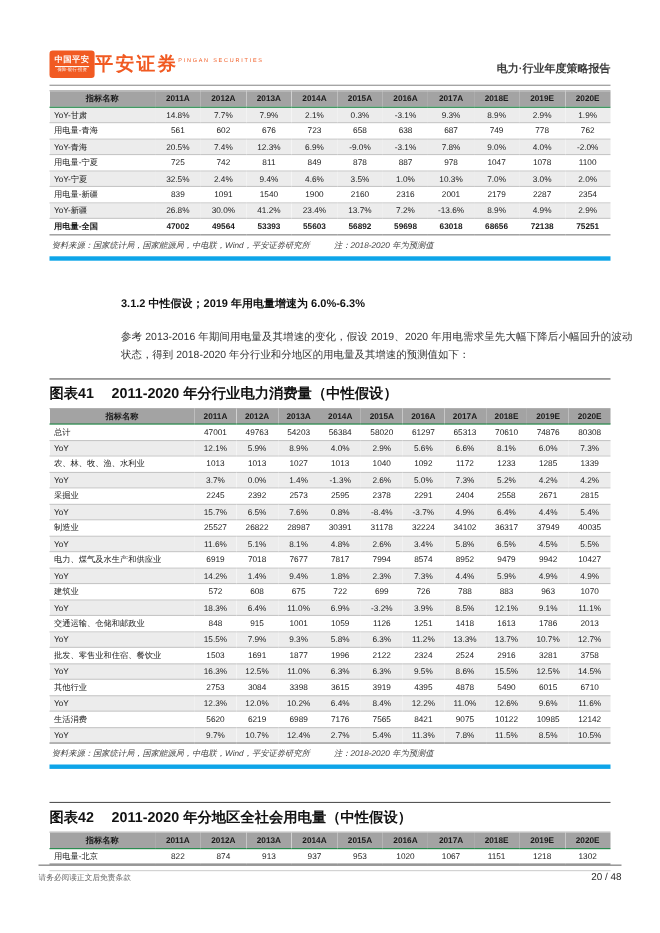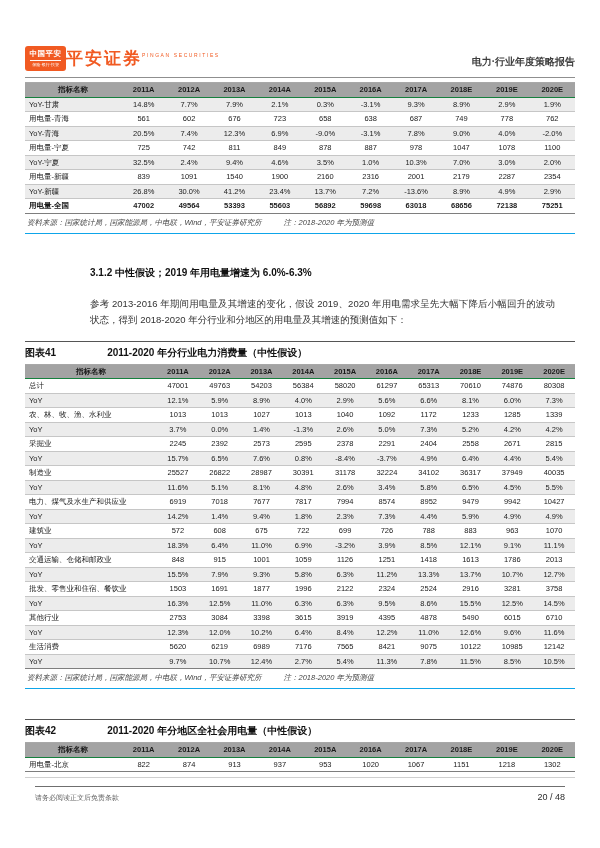--- a/index.html
+++ b/index.html
@@ -2,21 +2,21 @@
 <html><head>
 <meta charset="utf-8">
 <style>
   * { margin:0; padding:0; box-sizing:border-box; }
   html,body { background:#fff; }
   .page {
     width:600px; height:848px; position:relative; background:#fff;
     font-family:"Liberation Sans","DejaVu Sans",sans-serif; color:#1a1a1a;
     overflow:hidden; margin:0 auto;
   }
-  .content { padding:0 25px; }
+  .content { padding:0 45px; }
 
   
   .hdr { display:flex; justify-content:space-between; align-items:center;
          padding-top:46px; padding-bottom:6px; border-bottom:1px solid #8f8f8f; }
   .logo-group { display:flex; align-items:center; }
   .badge { width:41px; height:25px; background:#f15a22; border-radius:3px;
            color:#fff; display:flex; flex-direction:column; align-items:center;
            justify-content:center; flex:none; }
   .badge-top { font-size:7.5px; font-weight:bold; letter-spacing:.5px; line-height:1.1; }
   .badge-div { width:31px; height:1px; background:rgba(255,255,255,.95); margin:1.5px 0 1px; }
@@ -34,31 +34,31 @@
        border-top:1px solid #a8a8a8; border-bottom:1px solid #15803d; }
   table.dt td { border-bottom:1px solid #c6c6c6; }
   table.dt tbody tr:last-child td { border-bottom:1px solid #7e7e7e; }
   table.dt tr.shaded td { background:#ececec; }
   table.dt tr.bold td { font-weight:bold; }
   table.dt td.lbl { text-align:left; padding-left:4px; }
   .t-region th.lbl, .t-region td.lbl { width:96px; }
   .t-industry th.lbl, .t-industry td.lbl { width:132px; }
 
   .src { display:flex; align-items:baseline; font-size:7.5px; font-style:italic; color:#444;
-         padding:4px 2px 5px; border-bottom:1px solid #0ea5e9; }
+         padding:4px 2px 5px; border-bottom:4px solid #0ea5e9; }
   .src .note { margin-left:22px; }
 
   
   .sec-heading { margin:32px 0 16px 65px; font-size:10px; font-weight:bold; color:#111; }
   .body-par { margin:8px 0 0 65px; width:465px; font-size:9.5px; line-height:16.5px;
               color:#333; text-align:justify; }
 
   
   .figure { margin-top:12px; border-top:1px solid #555; padding-top:4px; }
-  .fig-title { display:flex; align-items:baseline; font-size:10px; font-weight:bold; color:#111;gap:35px; }
+  .fig-title { display:flex; align-items:baseline; font-size:13px; font-weight:bold; color:#111; }
   .fig-title .fig-name { margin-left:16px; }
   .fig42 { margin-top:30px; }
   .tbl-tail { border-bottom:1px solid #cfcfcf; margin-top:5px; }
 
   
   .footer { position:absolute; left:35px; right:35px; bottom:45px;
             border-top:1px solid #6f6f6f; padding-top:5px;
             display:flex; justify-content:space-between; align-items:baseline; }
   .footer .disc { font-size:7px; color:#666; }
   .footer .pg { font-size:9px; color:#2b2b2b; }

